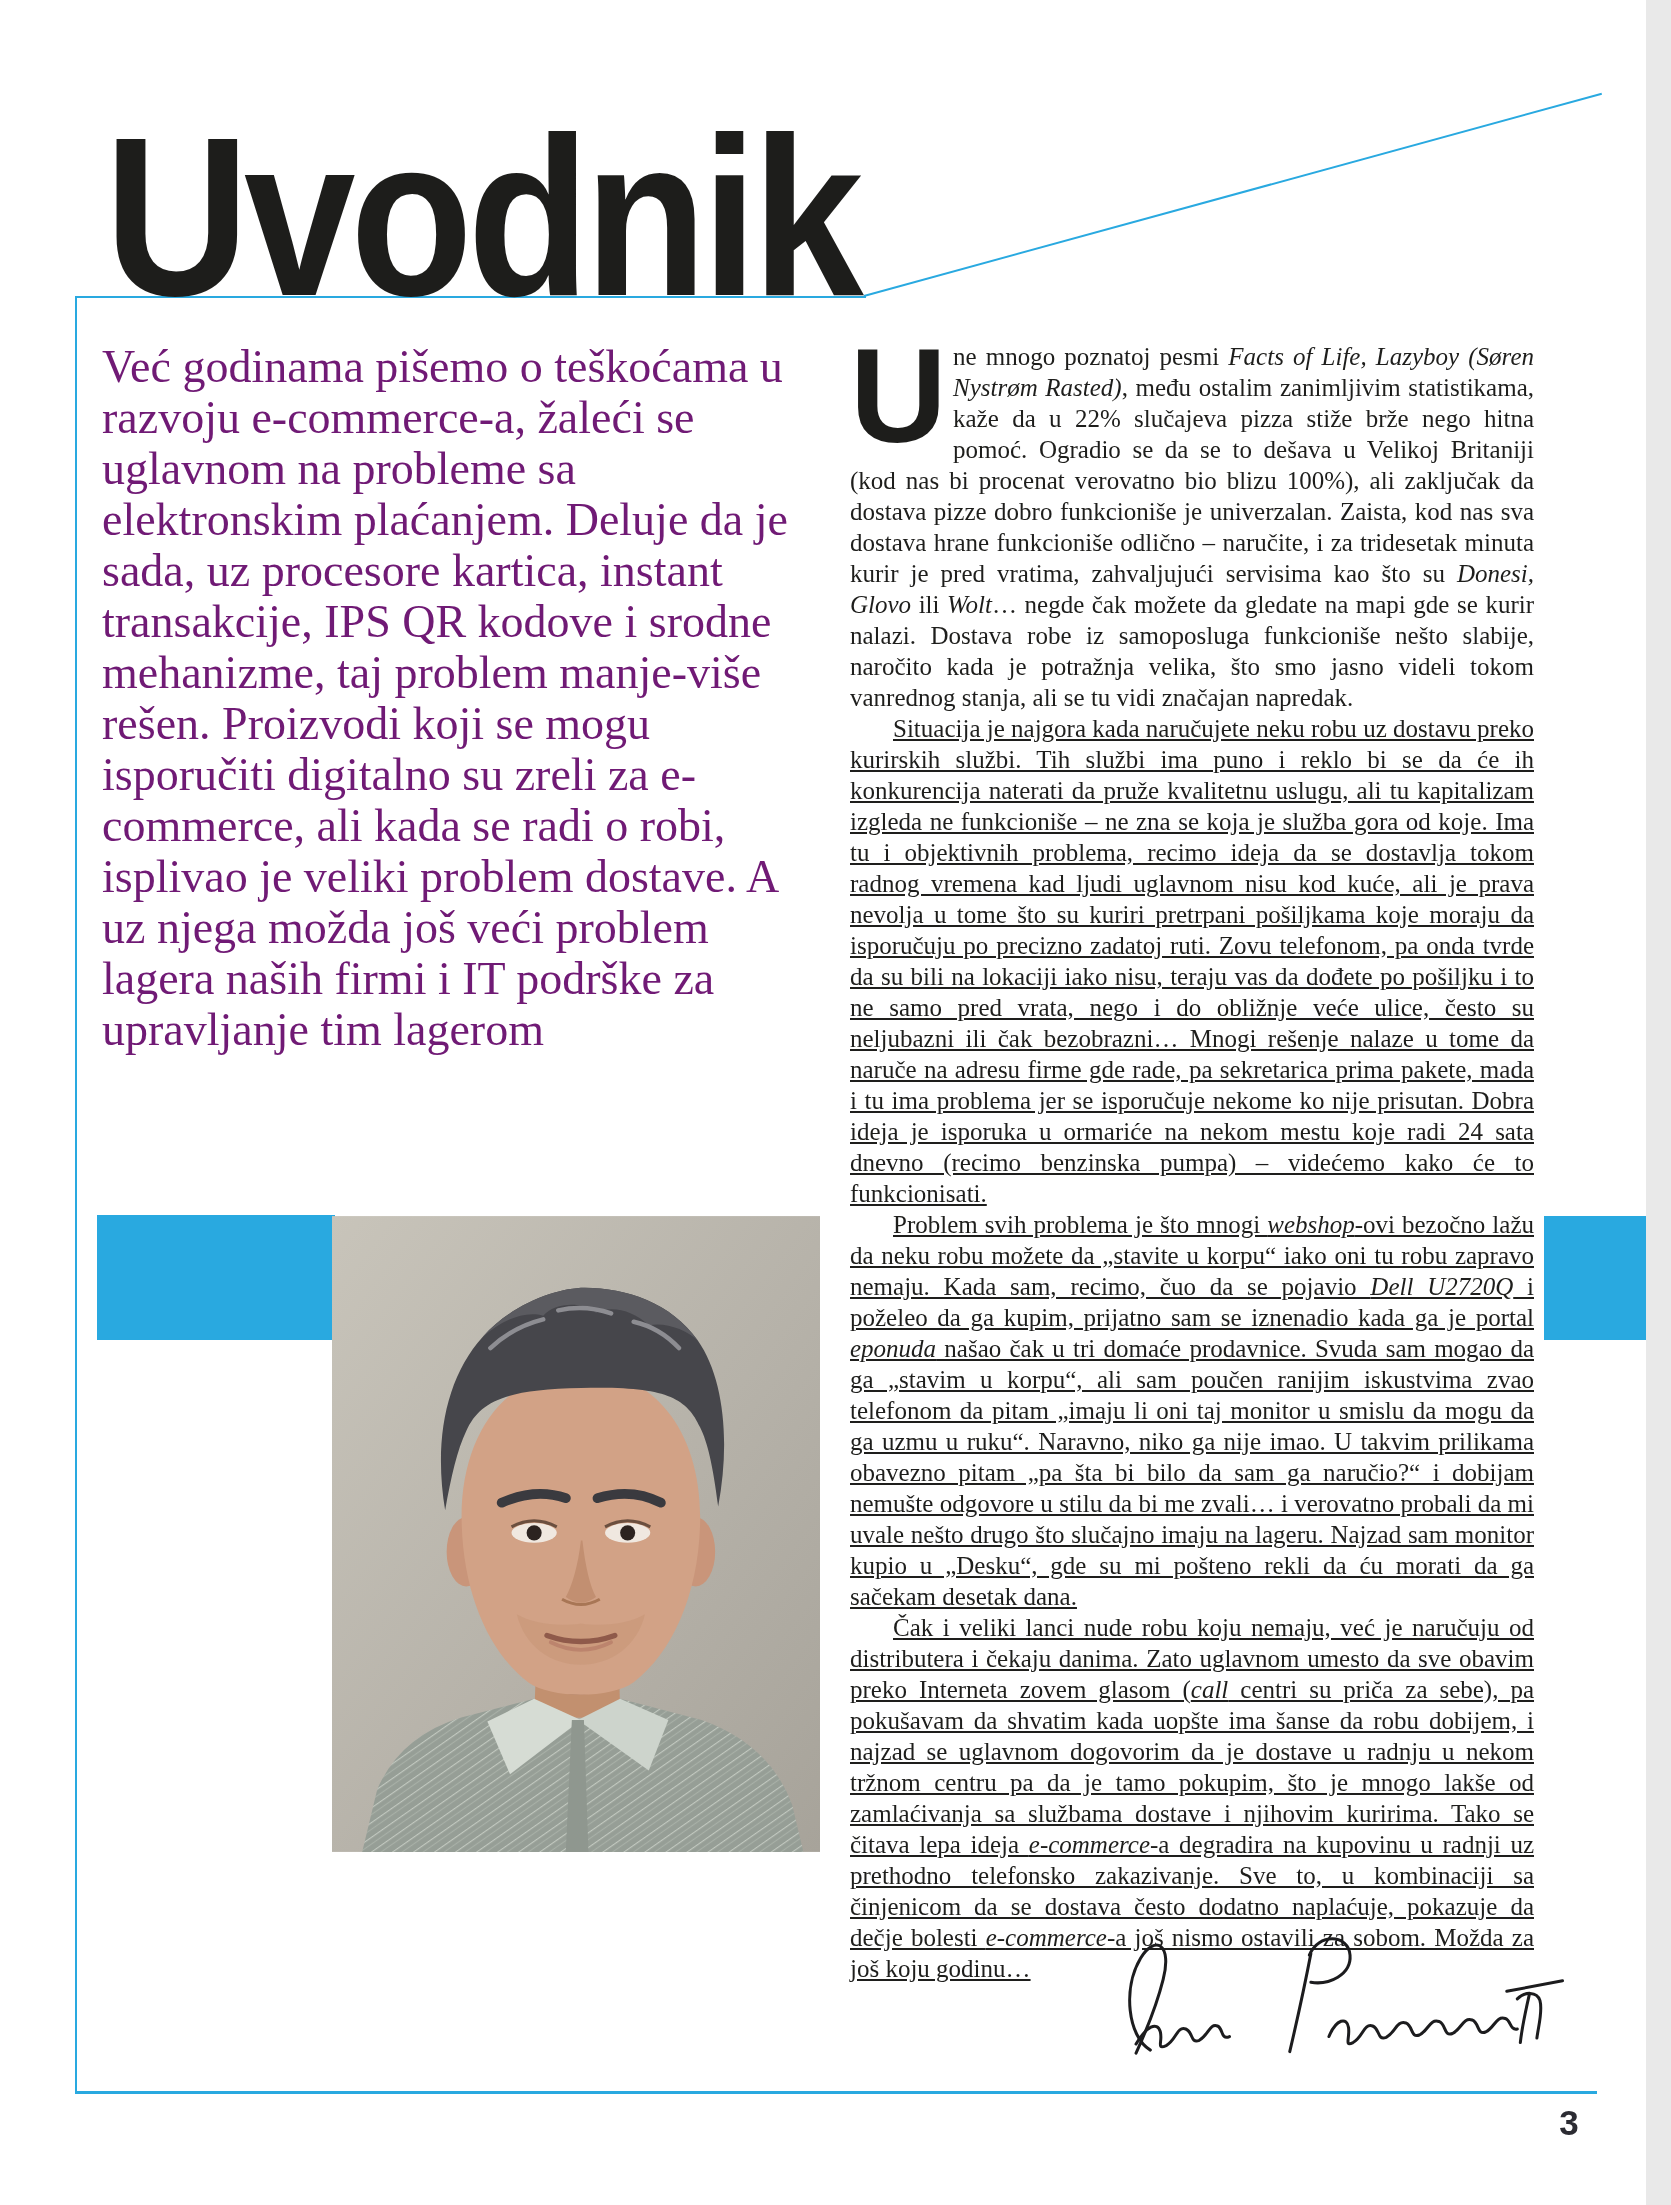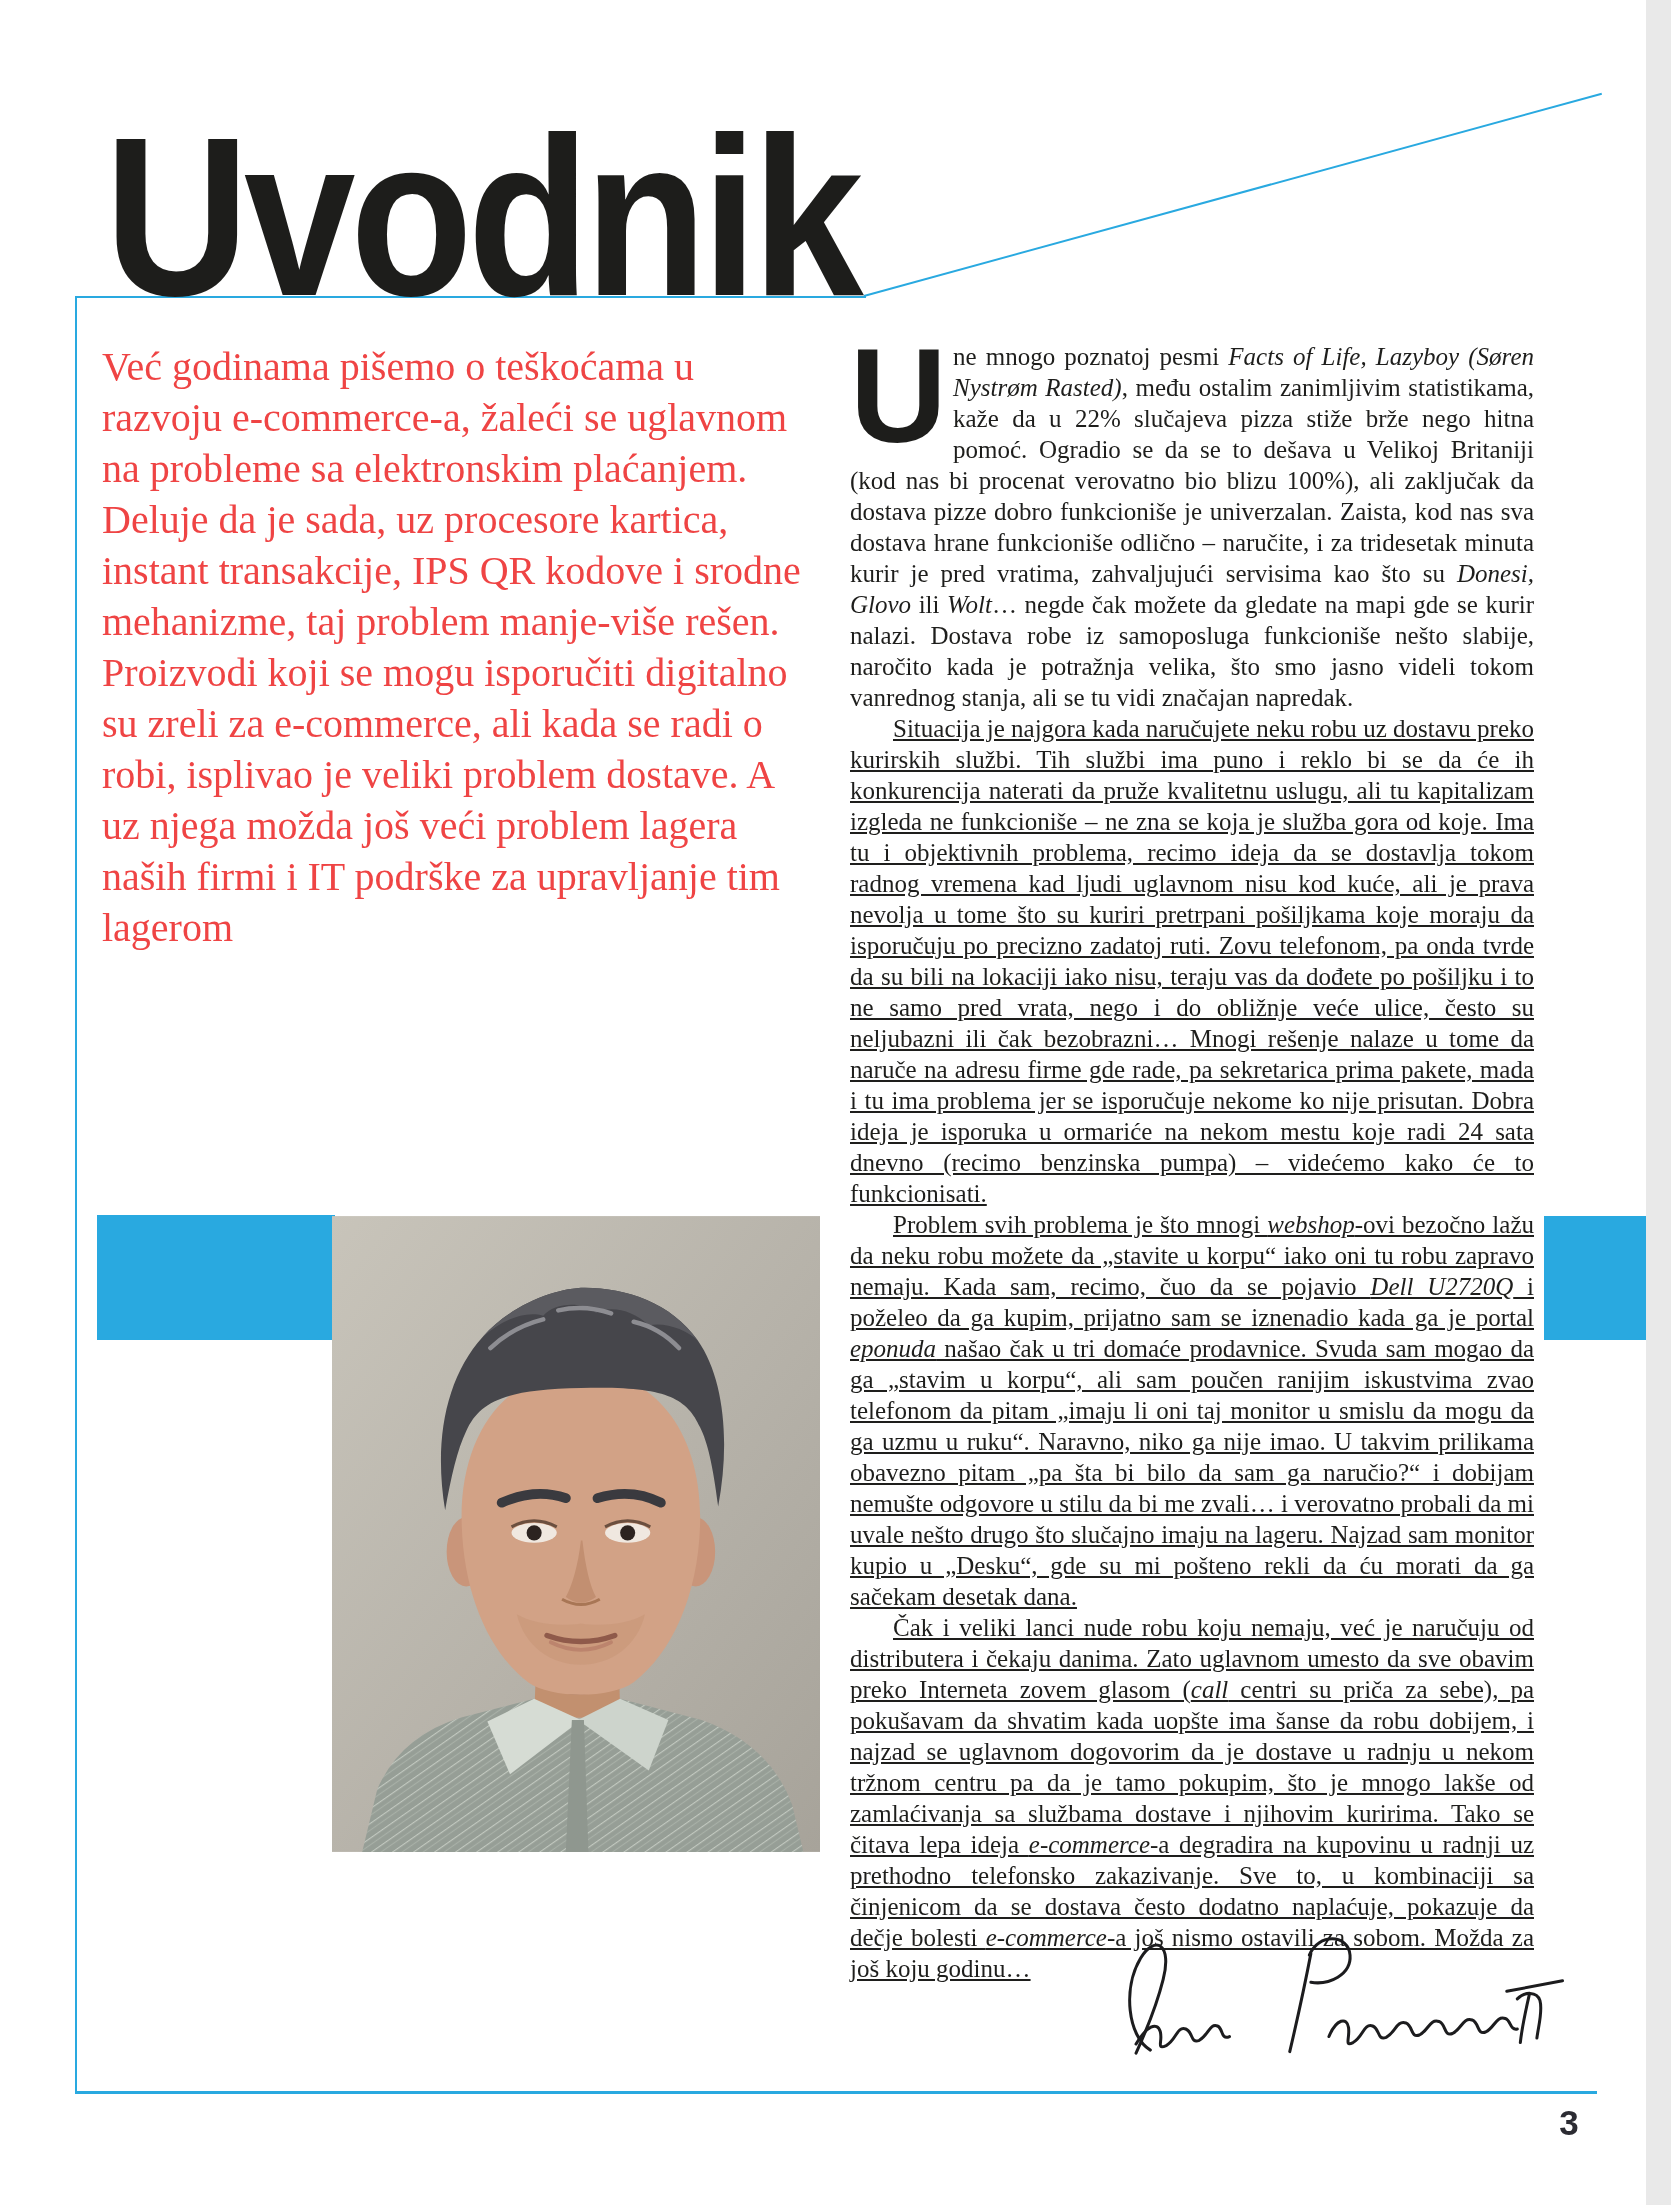--- a/index.html
+++ b/index.html
@@ -24,21 +24,21 @@
   .block-right{left:1544px;top:1216px;width:128px;height:124px;}
   
   .title-svg{position:absolute;left:104px;top:110px;}
   .title-svg text{
     font-family:"Liberation Sans", sans-serif;
     font-weight:bold;fill:#1d1d1b;
   }
   
   .intro{
     position:absolute;left:102px;top:341px;width:709px;
-    font-size:40px;line-height:51px;color:#ef4444;
+    font-size:46px;line-height:51px;color:#701a75;
   }
   .intro p{margin:0;}
   
   .article{
     position:absolute;left:850px;top:341px;width:684px;
     font-size:25px;line-height:31px;text-align:justify;
   }
   .article p{margin:0;}
   .article p.indent{text-indent:43px;text-decoration:underline;}
   .dropcap{

